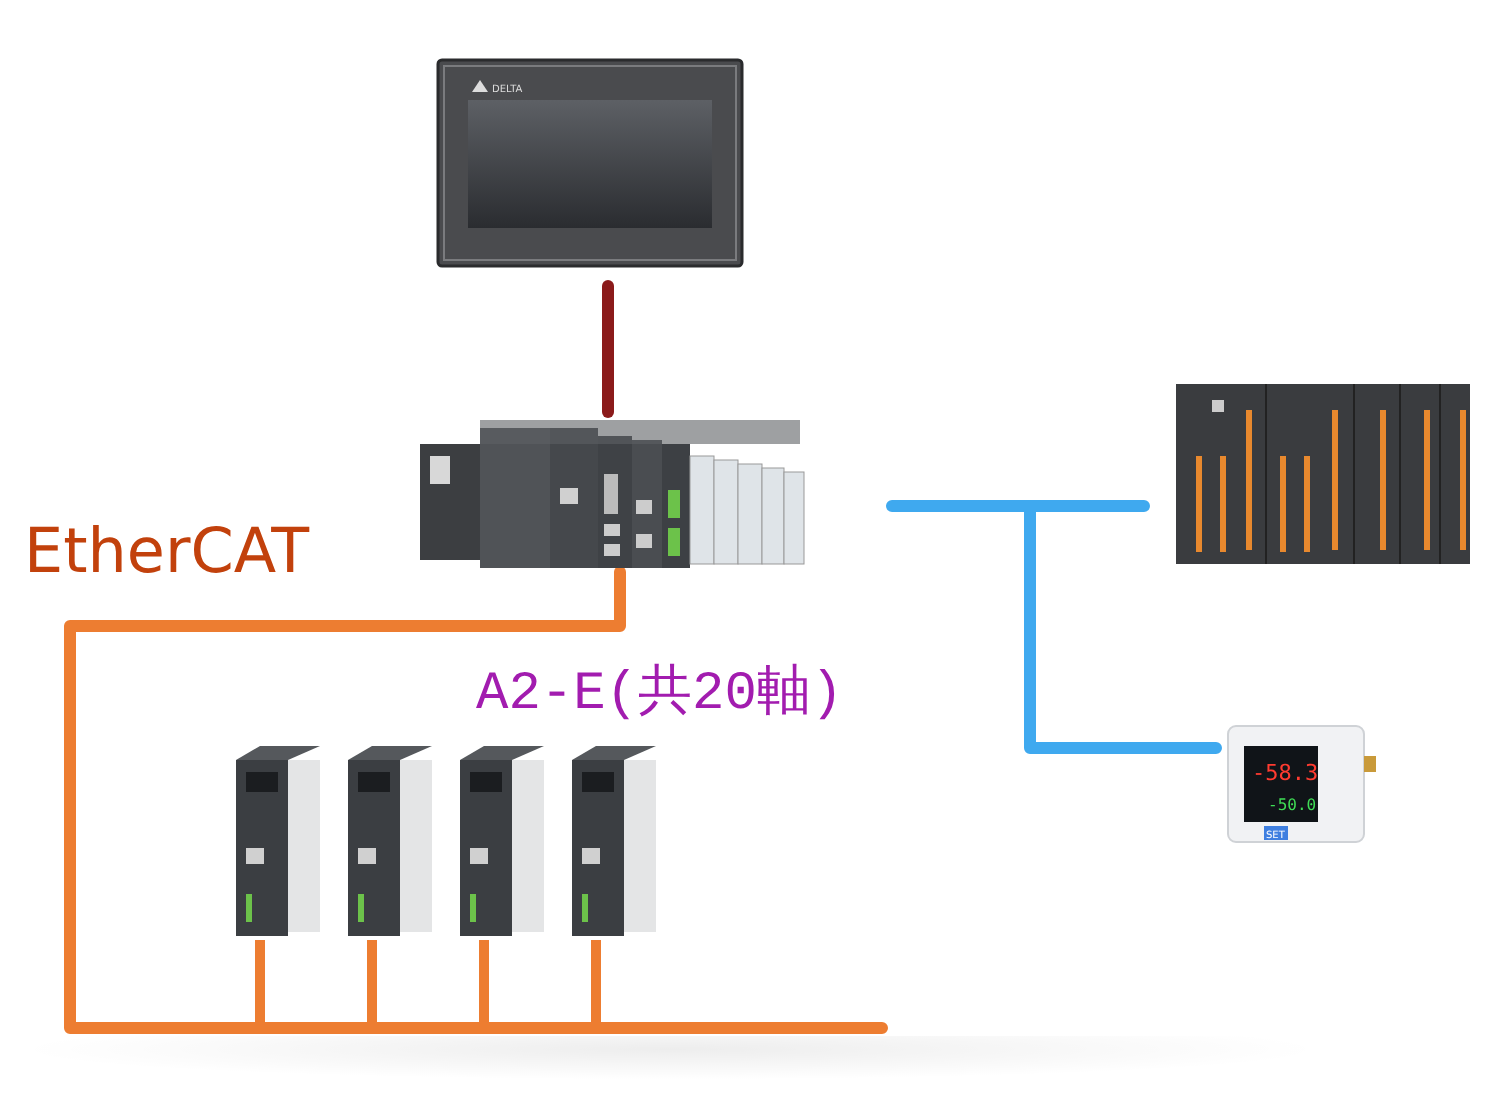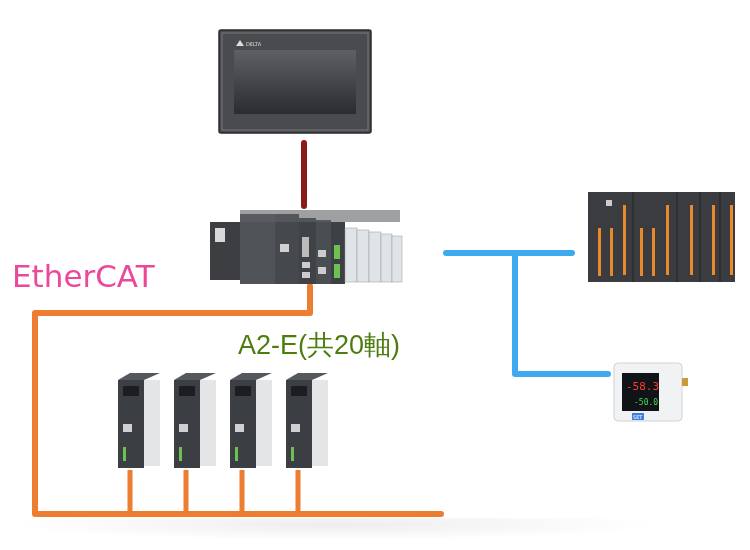--- a/index.html
+++ b/index.html
@@ -1,20 +1,20 @@
 <!DOCTYPE html>
 <html><head>
 <meta charset="utf-8">
 <style>
   html, body { margin:0; padding:0; background:#ffffff; }
   body { width:750px; height:550px; position:relative; overflow:hidden; font-family:"DejaVu Sans", sans-serif; }
   .abs { position:absolute; }
   .shadow { left:5px; top:518px; width:660px; height:22px; background:radial-gradient(ellipse at 50% 30%, rgba(0,0,0,0.07), rgba(0,0,0,0) 70%); }
-  .label-ethercat { left:12px; top:258px; font-size:31px; color:#ec4899; font-family:"DejaVu Sans", sans-serif; letter-spacing:0px; }
-  .label-servo { left:238px; top:327px; font-size:27px; color:#4d7c0f; font-family:Liberation Sans, sans-serif; }
+  .label-ethercat { left:12px; top:258px; font-size:31px; color:#c2410c; font-family:"DejaVu Sans", sans-serif; letter-spacing:0px; }
+  .label-servo { left:238px; top:327px; font-size:27px; color:#a21caf; font-family:Liberation Mono, monospace; }
   svg.wires { position:absolute; left:0; top:0; }
 </style>
 </head>
 <body>
 
 <div class="abs shadow"></div>
 
 <svg class="wires" width="750" height="550">
 
   <line x1="304" y1="143" x2="304" y2="206" stroke="#8B1A1A" stroke-width="6" stroke-linecap="round"></line>

